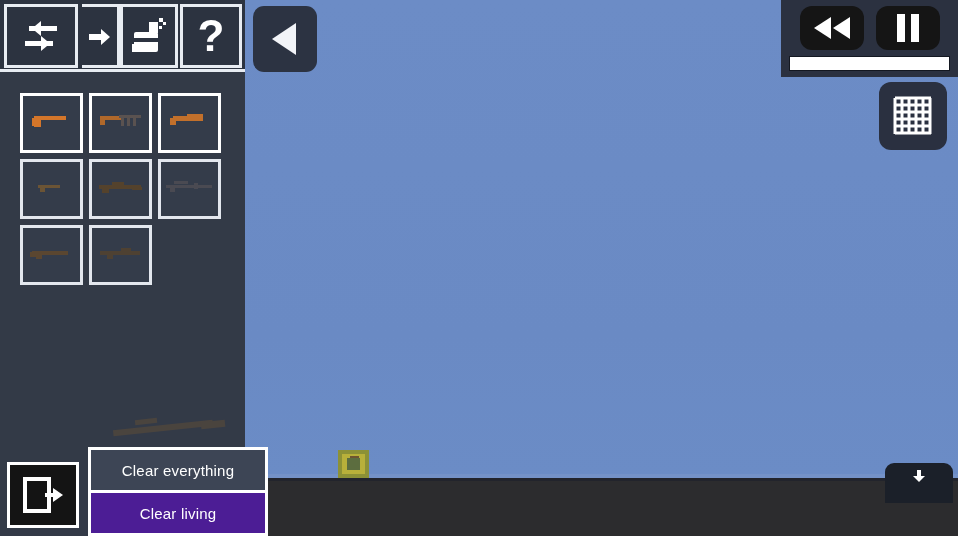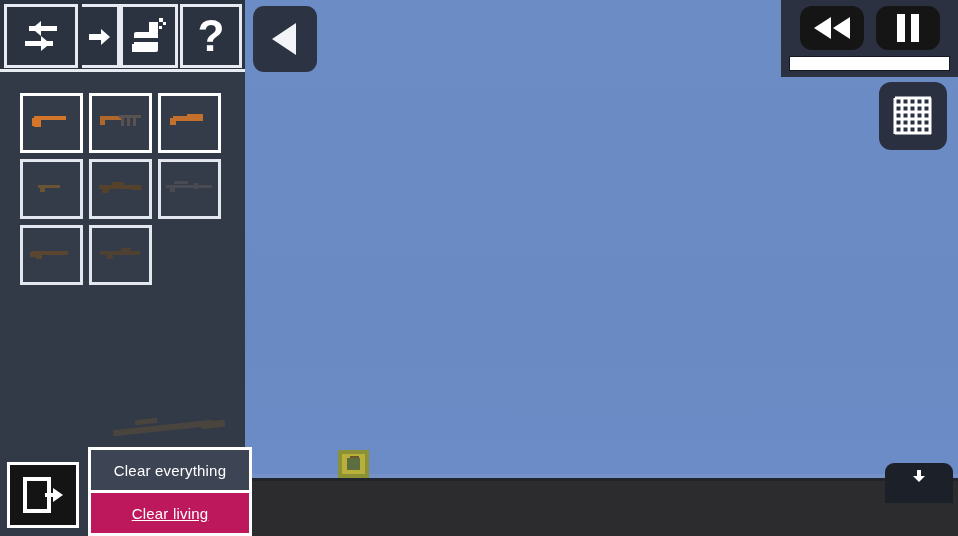--- a/index.html
+++ b/index.html
@@ -125,40 +125,39 @@
     position: absolute; left: 7px; top: 462px;
     width: 72px; height: 66px;
     border: 3px solid #ffffff;
     background: #141414;
     display: flex; align-items: center; justify-content: center;
   }
 
   
   .clear-panel {
     position: absolute; left: 88px; top: 447px;
-    width: 164px; height: 89px;
+    width: 180px; height: 89px;
     background: #ffffff;
     padding: 3px;
   }
   .clear-btn {
     width: 100%; height: 40px;
     display: flex; align-items: center; justify-content: center;
     color: #ffffff;
     font-size: 15px;
     letter-spacing: .2px;
     border: none;
     font-family: "Liberation Sans", sans-serif;
   }
   #btn-clear-everything {
     background: #3d4555;
     margin-bottom: 3px;
   }
   #btn-clear-living {
-    background: #be185d;
-    text-decoration: underline;
+    background: #4c1d95;
   }
 
   
   .back-btn {
     position: absolute; left: 253px; top: 6px;
     width: 64px; height: 66px;
     background: #2c3342;
     border-radius: 11px;
     display: flex; align-items: center; justify-content: center;
   }

